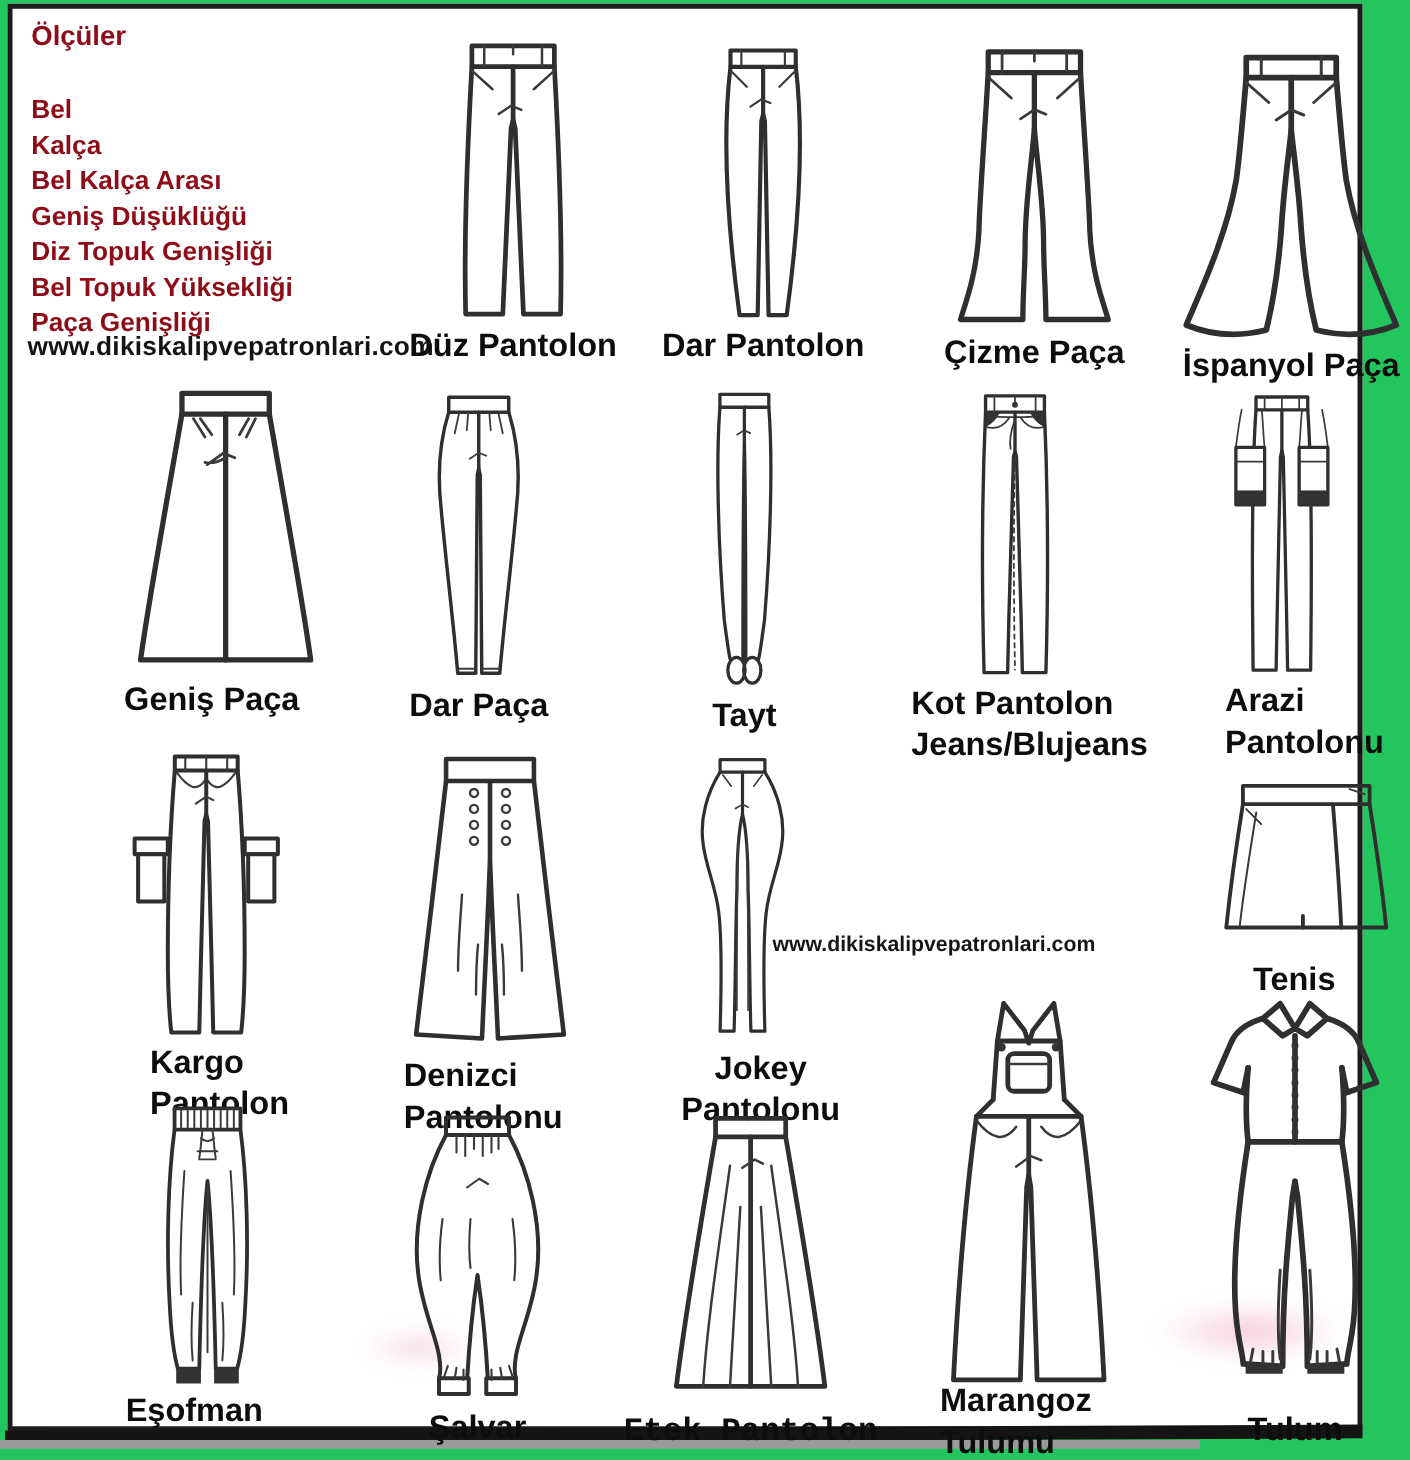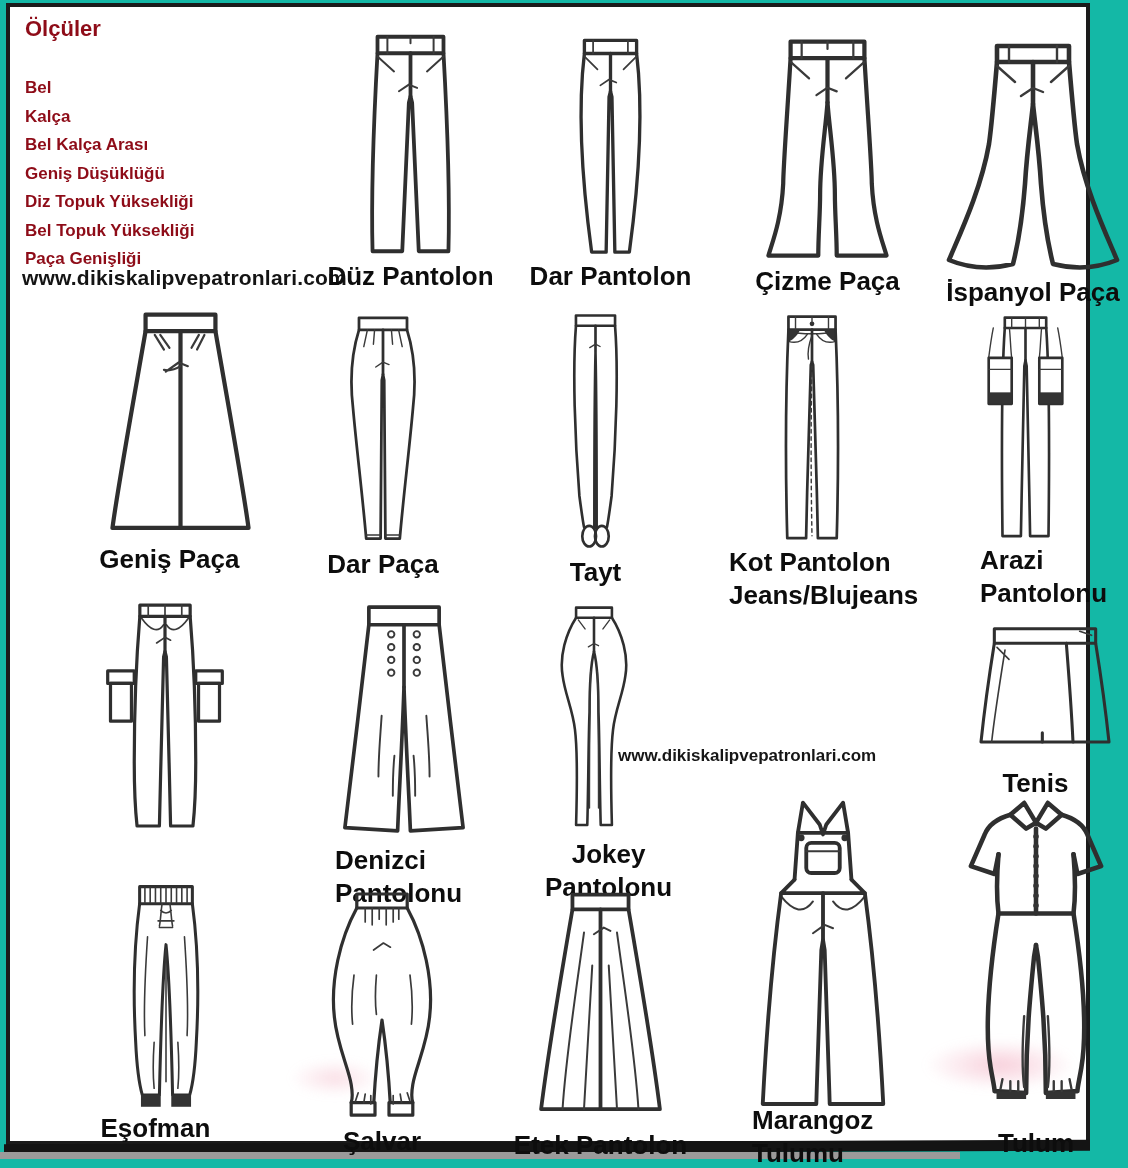--- a/index.html
+++ b/index.html
@@ -1,27 +1,27 @@
 <!DOCTYPE html>
 <html><head>
 <meta charset="utf-8">
 <style>
   html,body{margin:0;padding:0;background:#ffffff;}
   .stage{
-    position:relative;width:1128px;height:1168px;background:#14b8a6;
+    position:relative;width:1128px;height:1168px;background:#22c55e;
     font-family:"Liberation Sans","DejaVu Sans",sans-serif;overflow:hidden;
   }
   .frame{position:absolute;left:6px;top:3px;width:1076px;height:1134px;border:4px solid #1b1b1b;background:#ffffff;}
   .bottom-bar{position:absolute;left:4px;top:1142px;width:1086px;height:11px;background:#141414;transform:rotate(-0.25deg);}
   .outer-gray{position:absolute;left:0px;top:1152px;width:960px;height:7px;background:#9a9a9a;}
 
   .measures{position:absolute;left:25px;top:16px;color:#8e0c18;}
   .measures .head{font-size:22px;font-weight:700;}
   .measures .list{position:absolute;left:0;top:58px;white-space:nowrap;}
-  .measures .list span{display:block;font-size:17px;font-weight:700;line-height:28.5px;}
+  .measures .list span{display:block;font-size:21px;font-weight:700;line-height:28.5px;}
   .wm-top{position:absolute;left:22px;top:266px;font-size:21px;font-weight:700;color:#141414;letter-spacing:0.2px;white-space:nowrap;}
   .wm-mid{position:absolute;left:618px;top:746px;font-size:17px;font-weight:700;color:#161616;white-space:nowrap;}
 
   .item{position:absolute;}
   .item svg{display:block;width:100%;height:100%;}
   .s{fill:none;stroke:#2f2f2f;stroke-width:2.3;stroke-linecap:round;stroke-linejoin:round;}
   .s2{fill:none;stroke:#2a2a2a;stroke-width:3.2;stroke-linecap:round;stroke-linejoin:round;}
   .t{fill:none;stroke:#3a3a3a;stroke-width:1.2;stroke-linecap:round;stroke-linejoin:round;}
   .f{fill:#333333;stroke:none;}
   .pk{fill:#ffffff;stroke:#2f2f2f;stroke-width:2.3;stroke-linejoin:round;}
@@ -37,21 +37,21 @@
   #fig-tayt .cap{margin-top:6px;}
   #fig-kot .cap{left:-24px;transform:none;text-align:left;}
   #fig-arazi .cap{left:12px;transform:none;text-align:left;}
   #fig-kargo .cap{left:25px;transform:none;text-align:left;margin-top:0px;}
   #fig-denizci .cap{left:11px;transform:none;text-align:left;}
   #fig-jokey .cap{left:7px;transform:none;text-align:center;margin-top:-4px;}
   #fig-mini .cap{margin-top:4px;}
   #fig-tenis .cap{left:44%;margin-top:8px;}
   #fig-esofman .cap{left:42%;margin-top:-4px;}
   #fig-salvar .cap{margin-top:4px;}
-  #fig-etek .cap{margin-top:8px;}
+  #fig-etek .cap{margin-top:8px;font-family:Liberation Mono, monospace;}
   #fig-marangoz .cap{left:14px;transform:none;text-align:left;margin-top:-10px;}
   #fig-tulum .cap{margin-top:28px;}
 
   .smudge{position:absolute;border-radius:50%;filter:blur(5px);pointer-events:none;}
   .smudge.pink1{left:925px;top:1040px;width:150px;height:50px;background:radial-gradient(closest-side,rgba(236,130,160,.38),rgba(236,130,160,0));}
   .smudge.pink2{left:290px;top:1060px;width:90px;height:36px;background:radial-gradient(closest-side,rgba(236,140,165,.28),rgba(236,140,165,0));}
 </style>
 </head>
 <body>
 
@@ -62,21 +62,21 @@
   <div class="smudge pink1"></div>
   <div class="smudge pink2"></div>
 
   <div class="measures">
     <div class="head">Ölçüler</div>
     <div class="list">
       <span>Bel</span>
       <span>Kalça</span>
       <span>Bel Kalça Arası</span>
       <span>Geniş Düşüklüğü</span>
-      <span>Diz Topuk Yüksekliği</span>
+      <span>Diz Topuk Genişliği</span>
       <span>Bel Topuk Yüksekliği</span>
       <span>Paça Genişliği</span>
     </div>
   </div>
   <div class="wm-top">www.dikiskalipvepatronlari.com</div>
   <div class="wm-mid">www.dikiskalipvepatronlari.com</div>
 
   <figure class="item" id="fig-duz" style="left:288px;top:14px;width:165px;height:228px;">
     <svg viewBox="0 0 100 138">
       <path class="s" d="M30 4 H70 V14 H30 Z"></path>
@@ -212,23 +212,27 @@
       <path class="t" d="M38 3 V11 M50 3 V11 M62 3 V11"></path>
       <path class="t" d="M33 12 Q43 26 49 17 M67 12 Q57 26 51 17"></path>
       <path class="s" d="M32 11 C30 35 28 75 28 115 C28 138 29 152 30 161 L46 161 C47 120 48 70 49 40 L50 36 L51 40 C52 70 53 120 54 161 L70 161 C71 152 72 138 72 115 C72 75 70 35 68 11"></path>
       <path class="s" d="M50 11 V36"></path>
       <rect class="pk" x="9" y="50" width="19" height="9"></rect>
       <rect class="pk" x="11" y="59" width="15" height="27"></rect>
       <rect class="pk" x="72" y="50" width="19" height="9"></rect>
       <rect class="pk" x="74" y="59" width="15" height="27"></rect>
       <path class="t" d="M44 30 l6 -4 l4 2"></path>
     </svg>
-  </figure>
-
-  <figure class="item" id="fig-denizci" style="left:284px;top:588px;width:160px;height:238px;text-decoration:underline;">
+    <figcaption class="cap">
+      <span>Kargo</span>
+        <span>Pantolon</span>
+    </figcaption>
+  </figure>
+
+  <figure class="item" id="fig-denizci" style="left:272px;top:588px;width:160px;height:238px;text-decoration:underline;">
     <svg viewBox="0 0 100 149">
       <path class="s" d="M28 2 H72 V13 H28 Z"></path>
       <path class="s" d="M28 13 C24 50 17 105 13 140 L46 142 C47 118 49 82 50 52 C51 82 53 118 54 142 L87 140 C83 105 76 50 72 13"></path>
       <path class="s" d="M50 13 V52"></path>
       <circle class="t" cx="42" cy="19" r="2"></circle>
         <circle class="t" cx="42" cy="27" r="2"></circle>
       <circle class="t" cx="42" cy="35" r="2"></circle>
         <circle class="t" cx="42" cy="43" r="2"></circle>
       <circle class="t" cx="58" cy="19" r="2"></circle>
         <circle class="t" cx="58" cy="27" r="2"></circle>

